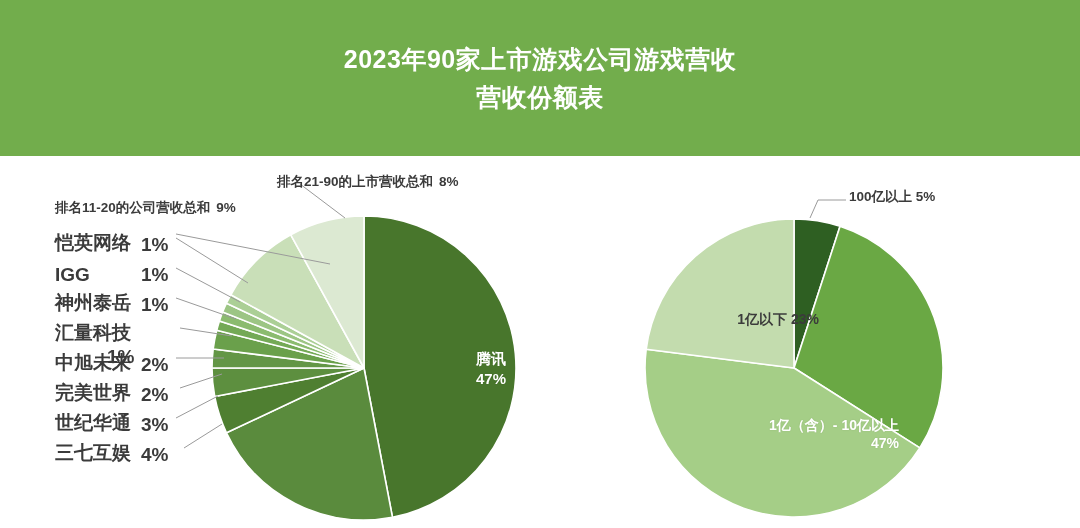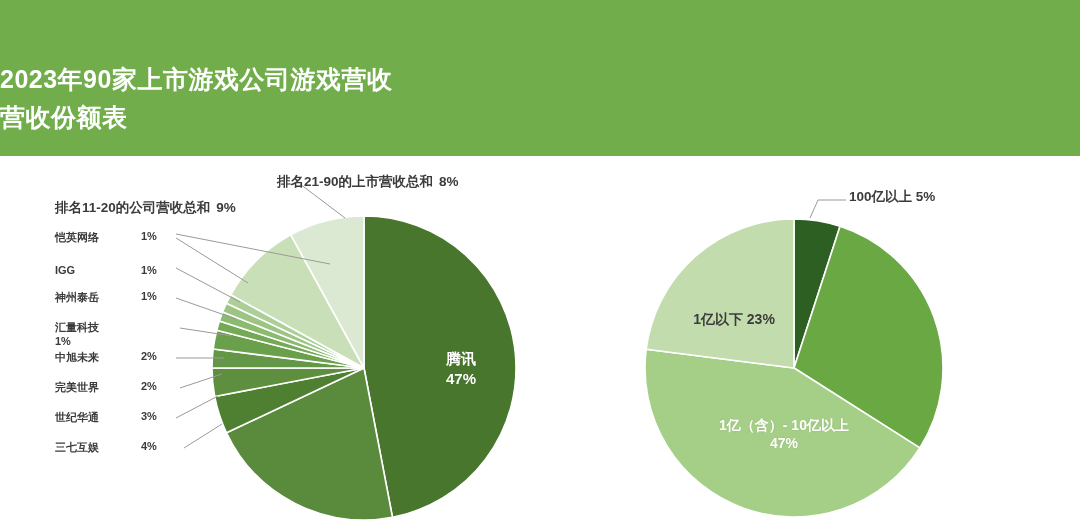--- a/index.html
+++ b/index.html
@@ -13,56 +13,55 @@
   }
   #stage{position:relative;width:1080px;height:528px;overflow:hidden;background:#fff;}
 
   
   .header-band{
     position:absolute;left:0;top:0;width:1080px;height:156px;
     background:#72ad4c;
   }
   .header-title{
     position:absolute;left:0;top:40px;width:1080px;
-    text-align:left;color:#ffffff;
+    text-align:center;color:#ffffff;
     font-size:25px;font-weight:bold;line-height:38px;
     letter-spacing:0.5px;
     white-space:pre-line;
-    margin-top:20px;
   }
 
   
   .charts{position:absolute;left:0;top:156px;width:1000px;height:372px;}
 
   svg.pie{position:absolute;top:0;left:0;overflow:visible;}
 
   
   .lbl{
     position:absolute;
     font-size:13.5px;font-weight:bold;color:#3b3b3b;
     white-space:nowrap;
     line-height:16px;
   }
   .lbl .pct{display:inline-block;margin-left:6px;}
 
   .left-rows{position:absolute;left:0;top:0;}
   .left-row{
     position:absolute;
-    display:flex;align-items:flex-start;
-    font-size:11px;font-weight:bold;color:#3b3b3b;
+    display:flex;align-items:flex-end;
+    font-size:19px;font-weight:bold;color:#3b3b3b;
     white-space:nowrap;
   }
   .left-row .nm{display:inline-block;width:86px;}
   .left-row .pc{display:inline-block;width:34px;}
 
   
   .slice-lbl{
     position:absolute;
     color:#ffffff;font-weight:bold;
-    text-align:center;
+    text-align:right;
     font-size:14px;line-height:18px;
     white-space:pre-line;
     text-shadow:0 0 2px rgba(0,0,0,0.10);
   }
   .slice-lbl.dark-text{color:#3b3b3b;text-shadow:none;}
   .slice-lbl.big{font-size:15px;line-height:20px;}
 </style>
 </head>
 <body>
 

